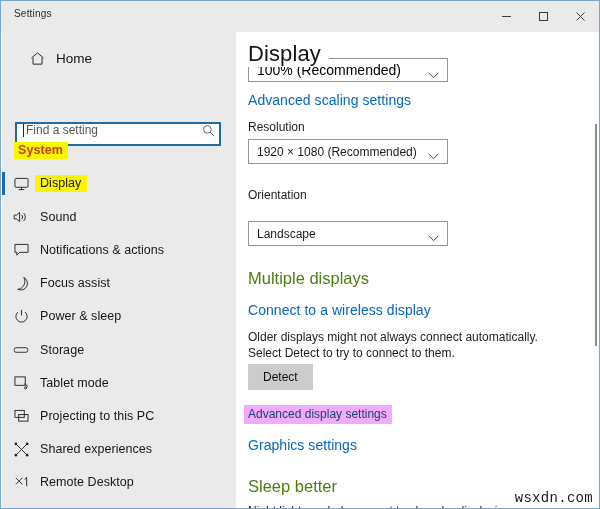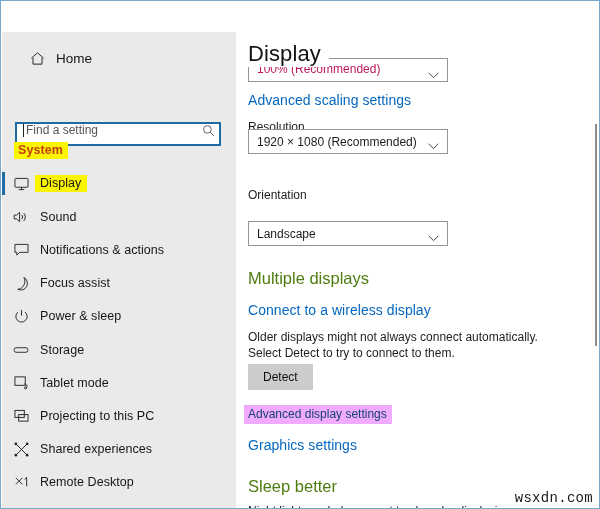--- a/index.html
+++ b/index.html
@@ -133,21 +133,21 @@
 
   .clipped-combo {
     position: absolute; top: 26px; left: 12px;
     width: 200px; height: 24px;
     border: 1px solid #949494;
     background: #ffffff;
     overflow: hidden;
   }
   .clipped-combo .combo-text {
     position: absolute; left: 8px; top: 3px;
-    font-size: 12px; color: #be185d;
+    font-size: 14px; color: #000000;
   }
   .clipped-combo .chev {
     position: absolute; right: 8px; top: 6px; color: #4b4b4b;
   }
 
   .link {
     font-size: 14px; color: #0567c0;
     letter-spacing: .05px; cursor: pointer;
   }
   .field-label {
@@ -180,21 +180,21 @@
     font-size: 12px; color: #14436e;
     background: #f0abfc;
     padding: 2px 5px 3px 4px;
     display: inline-block;
     cursor: pointer;
   }
 
   
   #adv-scaling { position: absolute; top: 60px; left: 12px; }
   #res-label   { position: absolute; top: 88px; left: 12px; }
-  #res-combo   { position: absolute; top: 97px; left: 12px; }
+  #res-combo   { position: absolute; top: 107px; left: 12px; }
   #ori-label   { position: absolute; top: 156px; left: 12px; }
   #ori-combo   { position: absolute; top: 189px; left: 12px; }
   #multi-title { position: absolute; top: 237px; left: 12px; }
   #wireless    { position: absolute; top: 270px; left: 12px; }
   #detect-desc { position: absolute; top: 297px; left: 12px; width: 326px; }
   #detect-btn  { position: absolute; top: 332px; left: 12px; }
   #adv-display { position: absolute; top: 373px; left: 8px; }
   #graphics    { position: absolute; top: 405px; left: 12px; }
   #sleep-title { position: absolute; top: 445px; left: 12px; }
   #sleep-desc  { position: absolute; top: 471px; left: 12px; width: 330px; }
@@ -216,20 +216,41 @@
     font-family: "Liberation Mono", monospace;
     letter-spacing: .3px;
     z-index: 20;
   }
 </style>
 </head>
 <body>
 
 <div class="window">
 
+  <div class="titlebar">
+    <span class="titlebar-caption">Settings</span>
+    <div class="caption-buttons">
+      <button class="cap-btn">
+        <svg width="11" height="11" viewBox="0 0 11 11">
+          <line x1="1" y1="5.5" x2="10" y2="5.5" stroke="#3a3a3a" stroke-width="1"></line>
+        </svg>
+      </button>
+      <button class="cap-btn">
+        <svg width="11" height="11" viewBox="0 0 11 11">
+          <rect x="1.5" y="1.5" width="8" height="8" fill="none" stroke="#3a3a3a" stroke-width="1"></rect>
+        </svg>
+      </button>
+      <button class="cap-btn">
+        <svg width="11" height="11" viewBox="0 0 11 11">
+          <line x1="1.5" y1="1.5" x2="9.5" y2="9.5" stroke="#3a3a3a" stroke-width="1"></line>
+          <line x1="9.5" y1="1.5" x2="1.5" y2="9.5" stroke="#3a3a3a" stroke-width="1"></line>
+        </svg>
+      </button>
+    </div>
+  </div>
 
   <div class="sidebar">
 
     <div class="home-row">
       <span class="home-icon">
         <svg width="15" height="15" viewBox="0 0 16 16">
           <path d="M1.5 7.6 L8 2 L14.5 7.6" fill="none" stroke="#1d1d1d" stroke-width="1"></path>
           <path d="M3.2 7.2 V14 H12.8 V7.2" fill="none" stroke="#1d1d1d" stroke-width="1"></path>
         </svg>
       </span>

